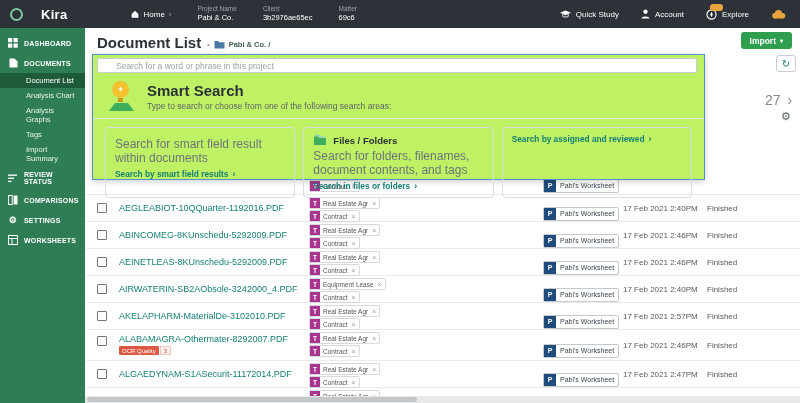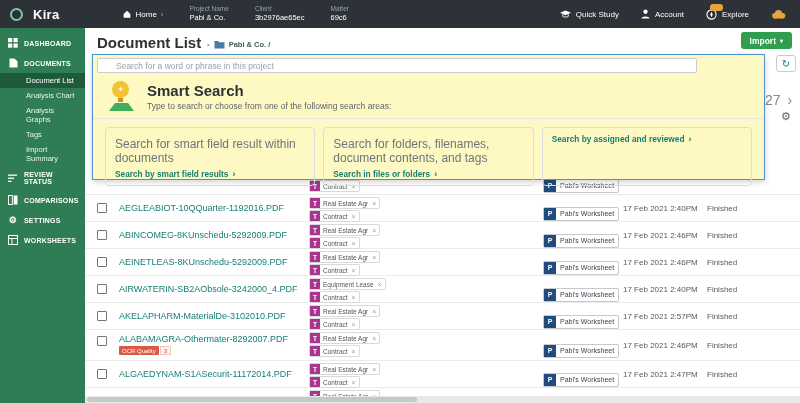--- a/index.html
+++ b/index.html
@@ -1,21 +1,21 @@
 <!DOCTYPE html>
 <html><head>
 <meta charset="utf-8">
 <style>
   html,body{margin:0;padding:0;background:#fff;}
   .screen{position:relative;width:800px;height:403px;overflow:hidden;background:#fff;
           font-family:"Liberation Sans",sans-serif;-webkit-font-smoothing:antialiased;}
 
   
   .navbar{position:absolute;left:0;top:0;right:0;height:28px;background:#2c3237;display:flex;align-items:center;z-index:40;}
-  .logo{display:flex;align-items:center;gap:10px;padding:0 14px 0 10px;}
+  .logo{display:flex;align-items:center;gap:18px;padding:0 14px 0 10px;}
   .logo-o{width:9px;height:9px;border:2px solid #7ec9a2;border-radius:50%;}
   .logo-text{color:#fff;font-size:13px;font-weight:700;letter-spacing:.3px;}
   .nav-home{display:flex;align-items:center;gap:4px;color:#fff;font-size:8px;margin-left:48px;cursor:pointer;}
   .nav-home .sep{color:#aab;font-size:8px;}
   .nav-meta{margin-left:26px;line-height:1.25;}
   .meta-label{color:#9aa2a9;font-size:6.5px;}
   .meta-value{color:#fff;font-size:7.5px;}
   .nav-right{margin-left:auto;display:flex;align-items:center;gap:22px;padding-right:14px;}
   .nav-item{display:flex;align-items:center;gap:5px;color:#fff;font-size:8px;cursor:pointer;position:relative;}
   .explore-badge{position:absolute;top:-5px;left:4px;width:13px;height:7px;background:#e8a33d;border-radius:3px;}
@@ -39,21 +39,21 @@
               border:none;border-radius:3px;display:flex;align-items:center;gap:4px;cursor:pointer;}
   .import-caret{font-size:6px;}
 
   
   .refresh-btn{position:absolute;left:691px;top:27px;width:20px;height:17px;border:1px solid #c9cdd1;border-radius:3px;background:#fff;
                display:flex;align-items:center;justify-content:center;color:#157f75;font-size:10px;cursor:pointer;z-index:10;}
   .pagination{position:absolute;left:680px;top:64px;font-size:14px;color:#818a90;z-index:10;display:flex;gap:7px;align-items:center;cursor:pointer;}
   .gear-btn{position:absolute;left:696px;top:82px;font-size:11px;color:#5d6469;z-index:10;cursor:pointer;}
 
   
-  .search-panel{position:absolute;left:7px;top:26px;width:673px;height:126px;background:#fef9c3;border:1.5px solid #4f90d1;
+  .search-panel{position:absolute;left:7px;top:26px;width:613px;height:126px;background:#bef264;border:1.5px solid #4f90d1;
                 box-shadow:0 2px 6px rgba(0,0,0,.18);z-index:35;box-sizing:border-box;}
   .search-row{position:relative;margin:3px 3px 0 3px;height:17px;}
   .search-input{position:absolute;left:1px;top:0;width:600px;height:15px;border:1px solid #c9cdd1;border-radius:2px;
                 font-size:8.5px;color:#333;padding:0 4px 0 18px;font-family:"Liberation Sans",sans-serif;box-sizing:border-box;}
   .search-input::placeholder{color:#9aa2a9;}
   .search-ic{position:absolute;left:5px;top:3px;}
   .ss-header{display:flex;align-items:center;gap:12px;padding:6px 14px 7px 16px;border-bottom:1px solid #e4e7e9;}
   .bulb{position:relative;width:26px;height:30px;flex:0 0 26px;}
   .bulb-circle{position:absolute;left:3px;top:0;width:17px;height:17px;border-radius:50%;background:#f2c230;display:flex;align-items:center;justify-content:center;color:#fff;font-size:8px;}
   .bulb-stem{position:absolute;left:9px;top:17px;width:5px;height:4px;background:#c8971c;}
@@ -274,20 +274,27 @@
       </div>
       <div class="cards">
         <div class="card">
           <div class="card-desc">Search for smart field result within documents</div>
           <div class="card-link">
             <span>Search by smart field results</span>
               <span class="arr">›</span>
           </div>
         </div>
         <div class="card">
+          <div class="card-head">
+            <svg width="14" height="12" viewBox="0 0 14 12">
+                <path d="M1 2.5 H5 L6.3 4 H13 V11 H1 Z" fill="#3fae5c"></path>
+                <path d="M2.2 0.8 H6.5 L7.6 2.2 H12 V3.4 H6 L4.8 2 H2.2 Z" fill="#8ed0c9"></path>
+              </svg>
+            <span class="card-title">Files / Folders</span>
+          </div>
           <div class="card-desc">Search for folders, filenames, document contents, and tags</div>
           <div class="card-link">
             <span>Search in files or folders</span>
               <span class="arr">›</span>
           </div>
         </div>
         <div class="card">
           <div class="card-link">
             <span>Search by assigned and reviewed</span>
               <span class="arr">›</span>

